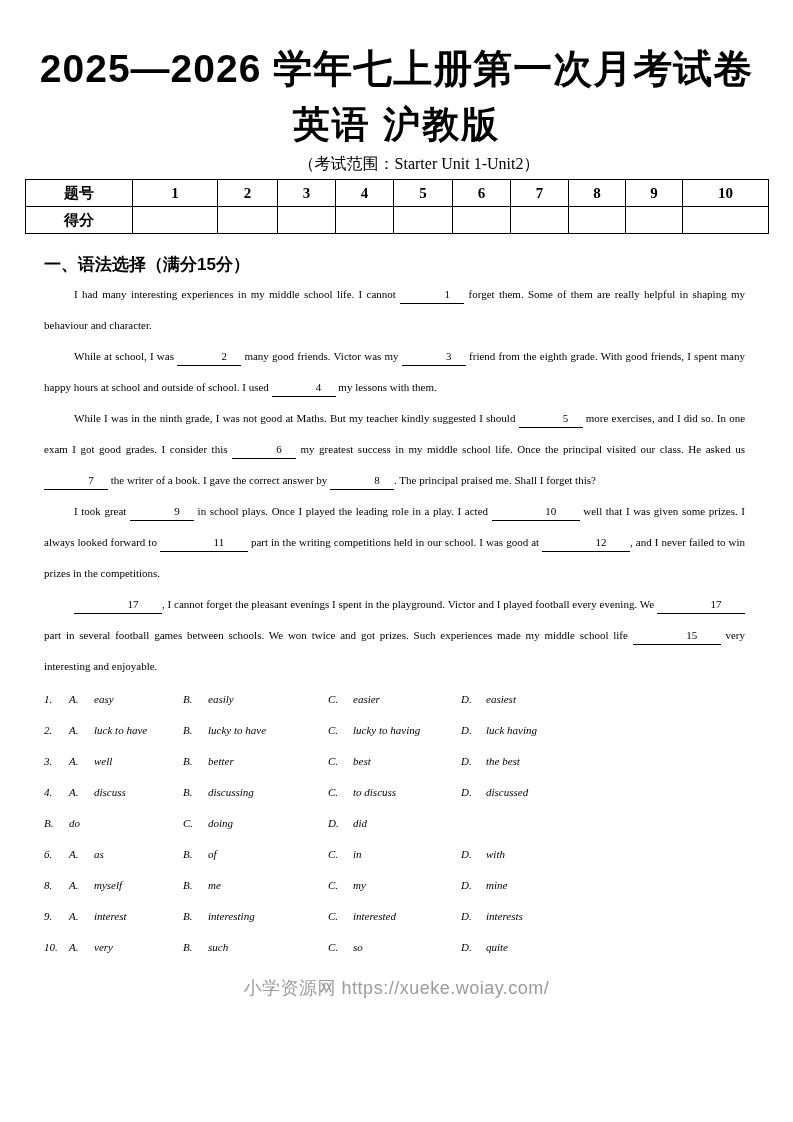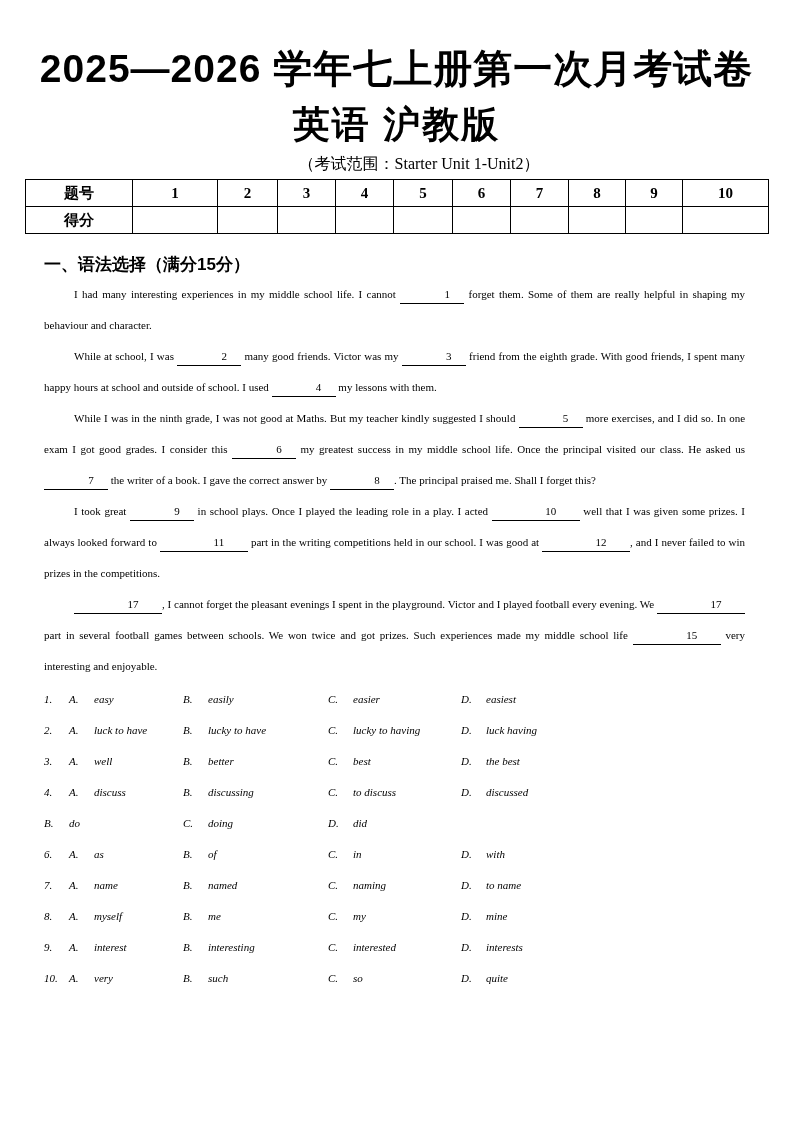--- a/index.html
+++ b/index.html
@@ -152,39 +152,34 @@
         <span class="opt-cell"><span class="letter">C.</span>doing</span>
         <span class="opt-cell"><span class="letter">D.</span>did</span>
       </div>
       <div class="opt-row">
         <span class="opt-cell"><span class="num">6.</span><span class="letter">A.</span>as</span>
         <span class="opt-cell"><span class="letter">B.</span>of</span>
         <span class="opt-cell"><span class="letter">C.</span>in</span>
         <span class="opt-cell"><span class="letter">D.</span>with</span>
       </div>
       <div class="opt-row">
-        <span class="opt-cell"><span class="num">7.</span><span class="letter">A.</span>name</span>
-        <span class="opt-cell"><span class="letter">B.</span>named</span>
-        <span class="opt-cell"><span class="letter">C.</span>naming</span>
-        <span class="opt-cell"><span class="letter">D.</span>to name</span>
-      </div>
-      <div class="opt-row">
         <span class="opt-cell"><span class="num">8.</span><span class="letter">A.</span>myself</span>
         <span class="opt-cell"><span class="letter">B.</span>me</span>
         <span class="opt-cell"><span class="letter">C.</span>my</span>
         <span class="opt-cell"><span class="letter">D.</span>mine</span>
       </div>
       <div class="opt-row">
         <span class="opt-cell"><span class="num">9.</span><span class="letter">A.</span>interest</span>
         <span class="opt-cell"><span class="letter">B.</span>interesting</span>
         <span class="opt-cell"><span class="letter">C.</span>interested</span>
         <span class="opt-cell"><span class="letter">D.</span>interests</span>
       </div>
       <div class="opt-row">
         <span class="opt-cell"><span class="num">10.</span><span class="letter">A.</span>very</span>
         <span class="opt-cell"><span class="letter">B.</span>such</span>
         <span class="opt-cell"><span class="letter">C.</span>so</span>
         <span class="opt-cell"><span class="letter">D.</span>quite</span>
       </div>
     </div>
 
+  <div class="footer">小学资源网 https://xueke.woiay.com/</div>
 
 </div>
 
 </body></html>

